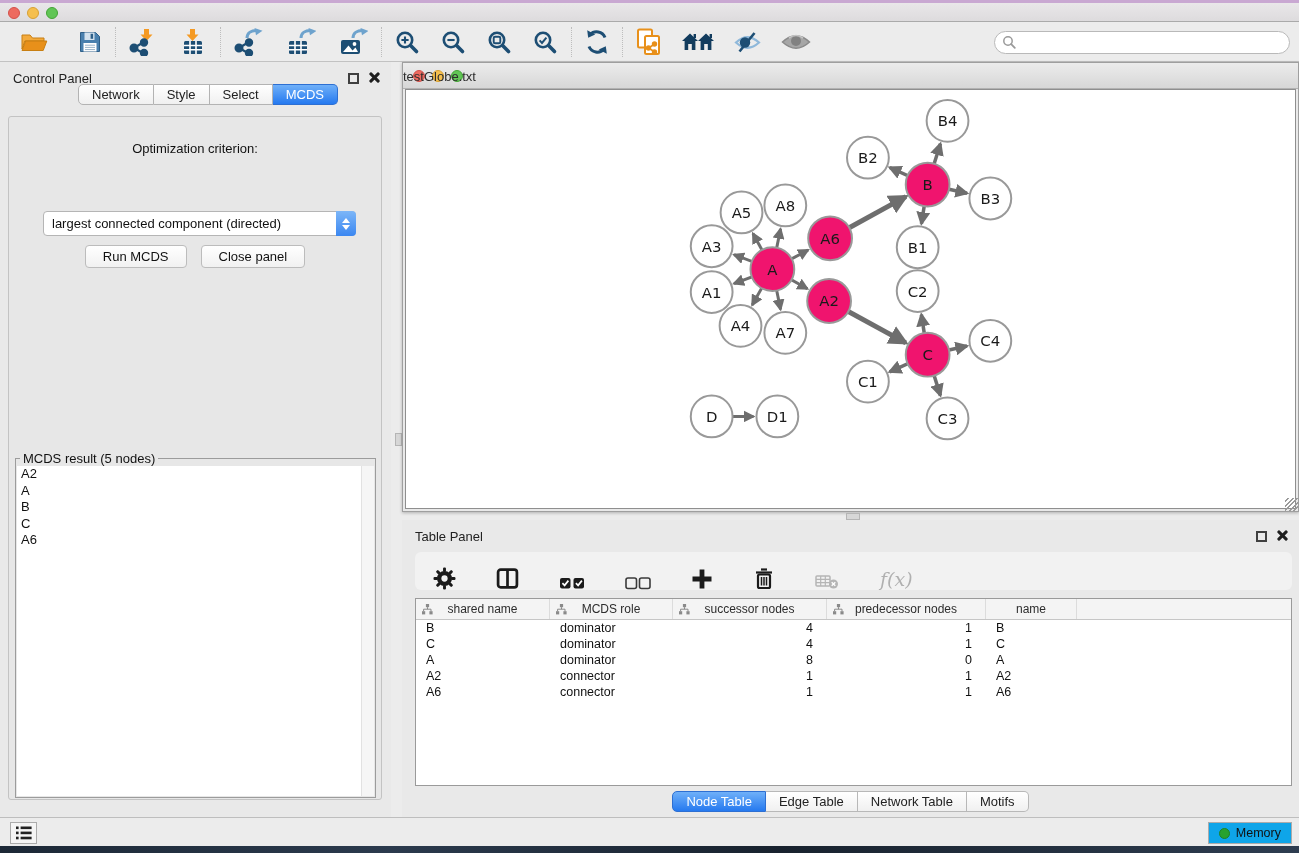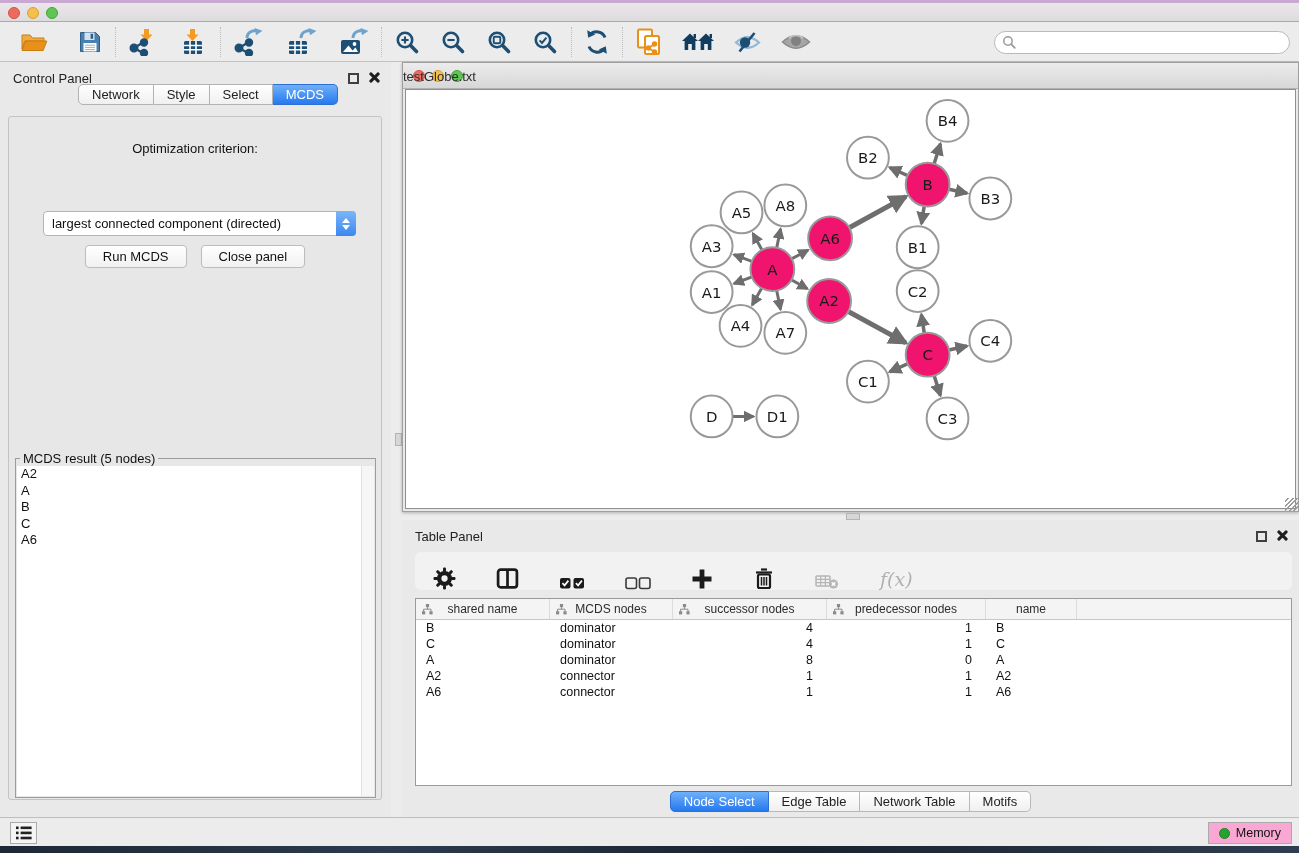--- a/index.html
+++ b/index.html
@@ -107,21 +107,21 @@
   .tp-tab { border:1px solid #b8b8b8; border-left-width:0; background:linear-gradient(#ffffff,#f0f0f0);
     font-size:13px; color:#222; padding:0 13px; height:21px; line-height:19px; cursor:default; }
   .tp-tab:first-child { border-left-width:1px; border-radius:5px 0 0 5px; }
   .tp-tab:last-child { border-radius:0 5px 5px 0; }
   .tp-tab.selected { background:linear-gradient(#6fb0f9,#2579ef); border-color:#2d6fd2; color:#fff; }
 
   
   .statusbar { position:absolute; left:0; top:817px; width:1299px; height:29px; background:#ececec; border-top:1px solid #bebebe; }
   .status-left-btn { position:absolute; left:10px; top:4px; width:27px; height:22px; background:#f5f5f5;
     border:1px solid #ababab; display:flex; align-items:center; justify-content:center; }
-  .memory-btn { position:absolute; right:7px; top:4px; height:22px; background:#f9a8d4; border:1px solid #ababab;
+  .memory-btn { position:absolute; right:7px; top:4px; height:22px; background:#0ea5e9; border:1px solid #ababab;
     display:flex; align-items:center; gap:6px; padding:0 10px; font-size:12.5px; color:#111; }
   .mem-dot { width:11px; height:11px; border-radius:50%; background:#27a22f; border:1px solid #1d8226; }
   .desktop-strip { position:absolute; left:0; top:846px; width:1299px; height:7px;
     background:linear-gradient(90deg,#1c2836,#2b3a4d 30%,#18222e 60%,#2e3d50); }
 </style>
 </head>
 <body>
 
 <div class="titlebar">
   <div class="traffic">
@@ -502,21 +502,21 @@
             </div>
             <div class="th" style="width: 123px;">
               <svg class="tree-ico" width="11" height="11" viewBox="0 0 11 11">
                 <g fill="#8a8a8a">
                   <rect x="3.9" y="0" width="3.2" height="3.2"></rect>
                   <rect x="0" y="7.2" width="3.2" height="3.2"></rect>
                   <rect x="7.4" y="7.2" width="3.2" height="3.2"></rect>
                 </g>
                 <path d="M5.5 3.2v2M1.6 7.2V5.2h7.4v2" stroke="#8a8a8a" fill="none"></path>
               </svg>
-              <span>MCDS nodes</span>
+              <span>MCDS role</span>
             </div>
             <div class="th" style="width: 154px;">
               <svg class="tree-ico" width="11" height="11" viewBox="0 0 11 11">
                 <g fill="#8a8a8a">
                   <rect x="3.9" y="0" width="3.2" height="3.2"></rect>
                   <rect x="0" y="7.2" width="3.2" height="3.2"></rect>
                   <rect x="7.4" y="7.2" width="3.2" height="3.2"></rect>
                 </g>
                 <path d="M5.5 3.2v2M1.6 7.2V5.2h7.4v2" stroke="#8a8a8a" fill="none"></path>
               </svg>
@@ -570,21 +570,21 @@
               <div class="td left" style="width: 134px;">A6</div>
               <div class="td left" style="width: 123px;">connector</div>
               <div class="td right" style="width: 154px;">1</div>
               <div class="td right" style="width: 159px;">1</div>
               <div class="td left" style="width: 91px;">A6</div>
             </div>
           </div>
       </div>
 
       <div class="tp-tabs">
-        <button class="tp-tab selected">Node Select</button>
+        <button class="tp-tab selected">Node Table</button>
         <button class="tp-tab">Edge Table</button>
         <button class="tp-tab">Network Table</button>
         <button class="tp-tab">Motifs</button>
       </div>
     </div>
   </div>
 </div>
 
 <div class="statusbar">
   <button class="status-left-btn">

